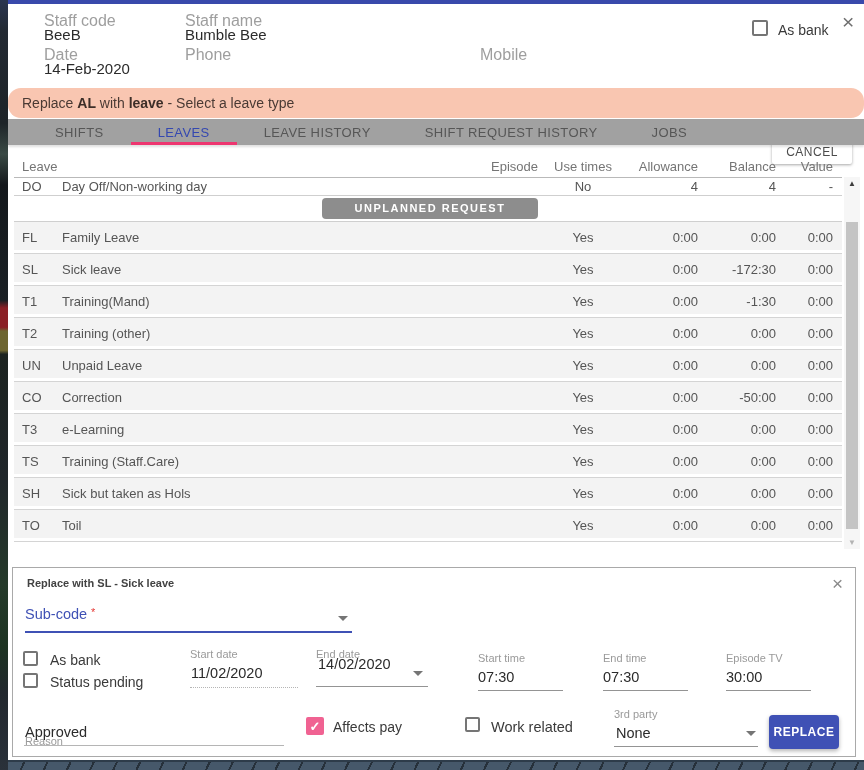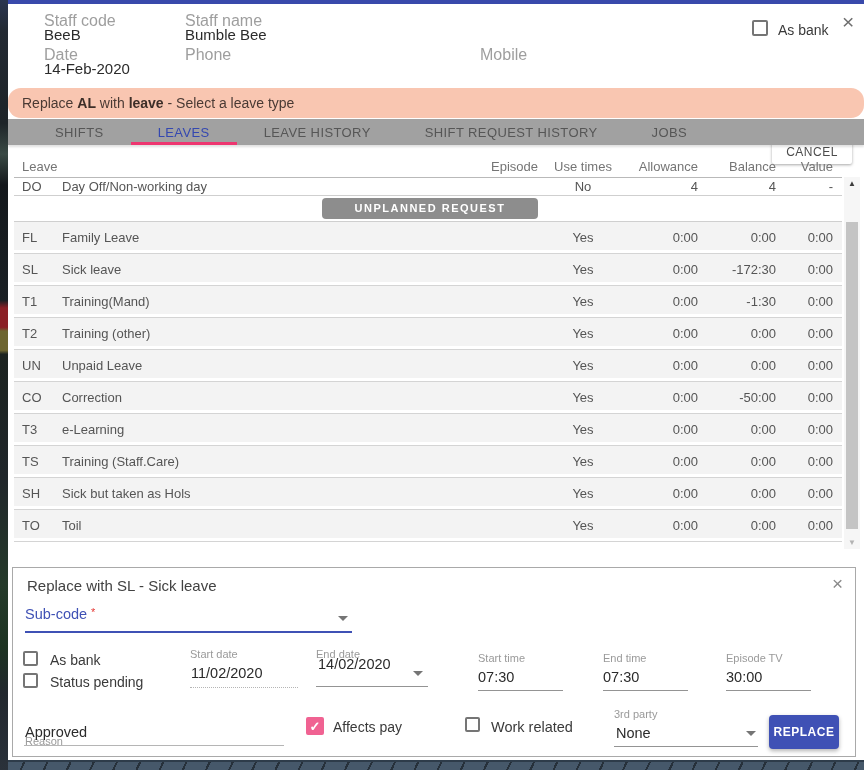--- a/index.html
+++ b/index.html
@@ -52,21 +52,21 @@
   .trow-u > div, .trow-do > div { line-height:18px; }
 
   
   .vscroll { position:absolute; left:836px; top:177px; width:16px; height:372px; background:#f6f6f6; }
   .vs-up { position:absolute; top:2px; left:0; width:16px; text-align:center; font-size:8px; color:#3c3c3c; cursor:pointer; }
   .vs-down { position:absolute; bottom:2px; left:0; width:16px; text-align:center; font-size:8px; color:#b3b3b3; cursor:pointer; }
   .vs-thumb { position:absolute; left:2px; top:45px; width:12px; height:307px; background:#c4c4c4; cursor:pointer; }
 
   
   .panel { position:absolute; left:4px; top:567px; width:844px; height:190px; background:#fff; border:1px solid #a9a9a9; }
-  .panel-title { position:absolute; left:14px; top:9px; font-size:15px; font-weight:normal; color:#424242; }
+  .panel-title { position:absolute; left:14px; top:9px; font-size:11px; font-weight:bold; color:#424242; }
   .subcode { position:absolute; left:12px; top:38px; font-size:14.5px; color:#3f51b5; }
   .subcode .req { color:#e53935; font-size:11px; vertical-align:top; }
   .subcode-line { position:absolute; left:12px; top:63px; width:327px; height:2px; background:#3f51b5; }
   .arrow-down { position:absolute; width:0; height:0; border-left:5px solid transparent; border-right:5px solid transparent; border-top:5px solid #757575; cursor:pointer; }
   .field-line { position:absolute; height:1px; border-bottom:1px solid #949494; }
   .field-line.dotted { border-bottom:1px dotted #b5b5b5; }
   .val-dim { color:#b3b3b3; }
   .f-lbl { font-size:11px; color:#9a9a9a; position:absolute; }
   .f-val { font-size:14.5px; color:#2b2b2b; position:absolute; }
   .replace-btn { position:absolute; left:756px; top:147px; width:70px; height:34px; background:#3f51b5; border:none; border-radius:4px;

